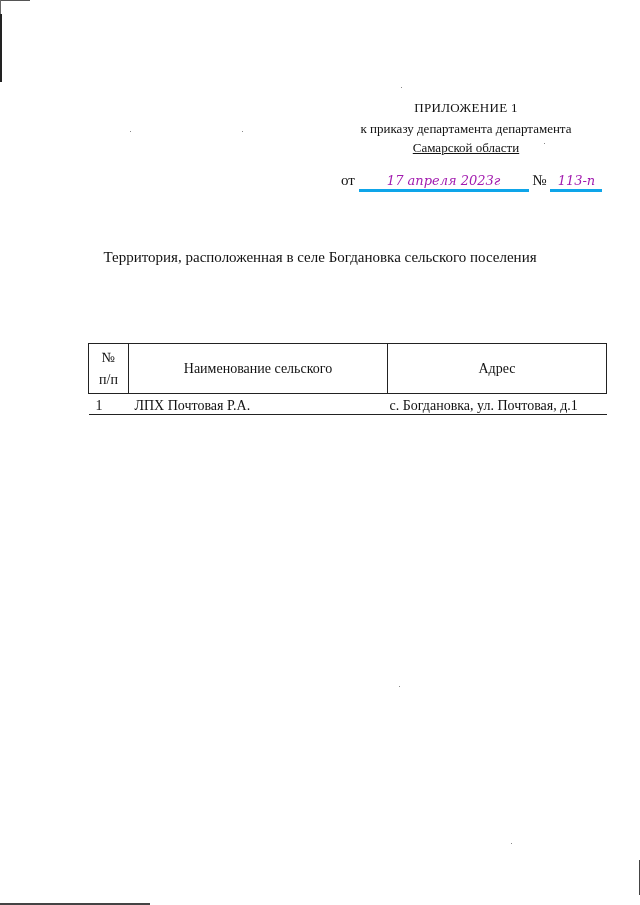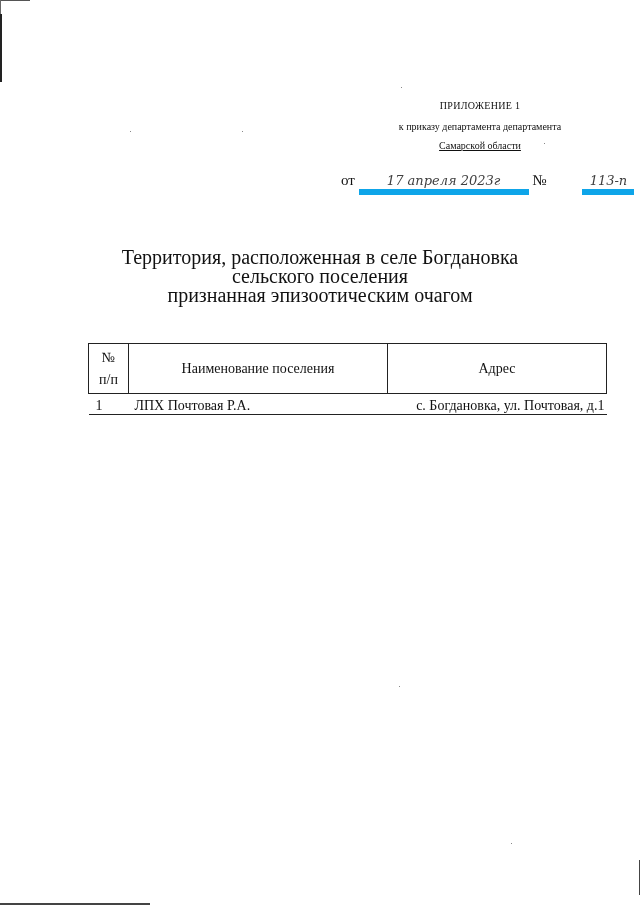--- a/index.html
+++ b/index.html
@@ -4,45 +4,45 @@
   <style>
     html, body { margin:0; padding:0; background:#ffffff; }
     body { width:640px; height:905px; position:relative; overflow:hidden;
            font-family:"Liberation Serif","DejaVu Serif",serif; color:#111; }
     .edge-left { position:absolute; left:0; top:14px; width:2px; height:68px; background:#222; }
     .edge-left2 { position:absolute; left:0; top:0; width:1px; height:30px; background:#666; }
     .edge-top { position:absolute; left:0; top:0; width:30px; height:1px; background:#555; }
     .edge-bottom { position:absolute; left:0; top:903px; width:150px; height:2px; background:#444; }
     .edge-right { position:absolute; right:0; top:860px; width:1px; height:35px; background:#444; }
 
-    .appendix { position:absolute; left:330px; width:300px; text-align:center; font-size:10px; }
+    .appendix { position:absolute; left:316px; width:300px; text-align:center; font-size:13px; }
     .app-title { top:100px; letter-spacing:0.3px; }
     .app-line2 { top:121px; }
     .app-line3 { top:140px;text-decoration:underline; }
 
     .order-line { position:absolute; left:341px; top:172px; font-size:15px; white-space:nowrap; }
     .order-line .hand { font-family:"DejaVu Serif",serif; font-style:italic; font-size:13px;
-                        color:#404040; display:inline-block; border-bottom:6px solid #0ea5e9;
+                        color:#a21caf; display:inline-block; border-bottom:3px solid #0ea5e9;
                         text-align:center; line-height:16px; }
     .hand-date { width:170px; }
-    .hand-num { width:52px;margin-left:32px; }
+    .hand-num { width:52px; }
 
     .heading { position:absolute; left:100px; width:440px; top:248px; text-align:center;
-               font-size:20px; line-height:19px; }
+               font-size:15px; line-height:19px; }
 
     .doc-table { position:absolute; left:88px; top:343px; width:519px; border-collapse:collapse;
                  font-size:14px; }
     .doc-table th { font-weight:normal; border:1px solid #222; padding:0; height:49px; vertical-align:middle; }
     .doc-table td { padding:0 2px; height:20px; vertical-align:bottom; border-bottom:1px solid #222; }
     .col-num { width:39px; text-align:center; line-height:22px; }
     .col-name { width:258px; }
     .col-addr { }
     td.c-num { text-align:left; padding-left:7px; }
     td.c-name { padding-left:6px; }
-    td.c-addr { text-align:right; padding-right:2px;margin-top:31px; }
+    td.c-addr { text-align:left; padding-right:2px;margin-top:31px; }
 
     .dot { position:absolute; width:1px; height:1px; background:#888; }
   </style>
 </head>
 <body>
 
 <div class="edge-top"></div>
 <div class="edge-left2"></div>
 <div class="edge-left"></div>
 <div class="edge-bottom"></div>
@@ -54,31 +54,30 @@
 
 <div class="order-line">
   <span>от</span>
   <span class="hand hand-date">17 апреля 2023г</span>
   <span>№</span>
   <span class="hand hand-num">113-п</span>
 </div>
 
 <div class="heading">
   <div>Территория, расположенная в селе Богдановка сельского поселения</div>
-  <div>признанная эпизоотическим очагом</div>
 </div>
 
 <table class="doc-table">
   <thead>
     <tr>
       <th class="col-num">
         <div>№</div>
         <div>п/п</div>
       </th>
-      <th class="col-name">Наименование поселения</th>
+      <th class="col-name">Наименование сельского</th>
       <th class="col-addr">Адрес</th>
     </tr>
   </thead>
   <tbody>
     <tr>
       <td class="c-num">1</td>
       <td class="c-name">ЛПХ Почтовая Р.А.</td>
       <td class="c-addr">с. Богдановка, ул. Почтовая, д.1</td>
     </tr>
   </tbody>

